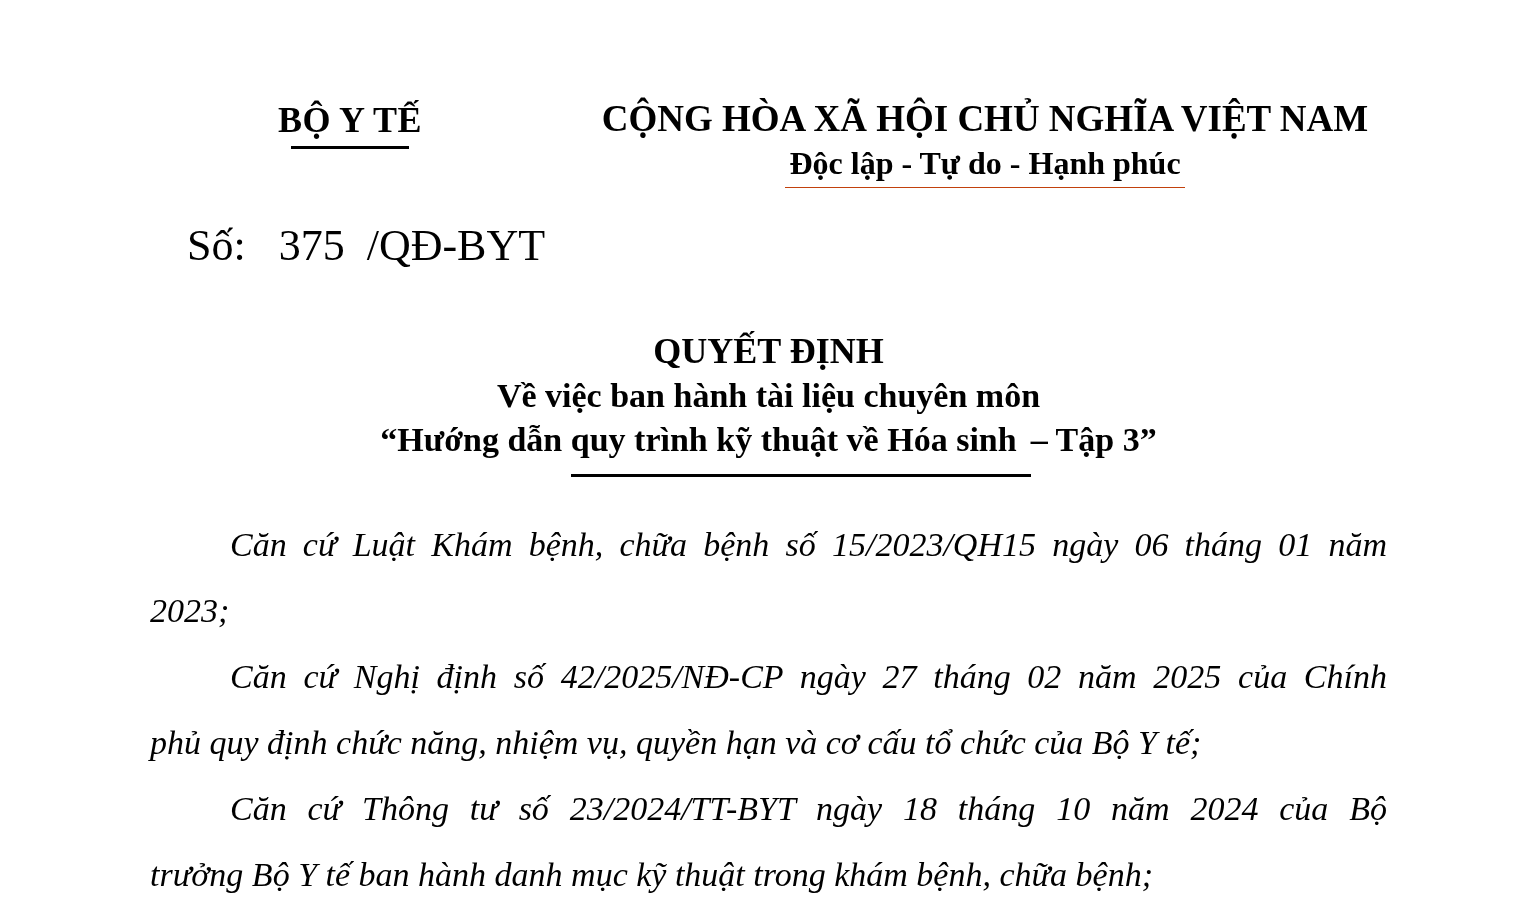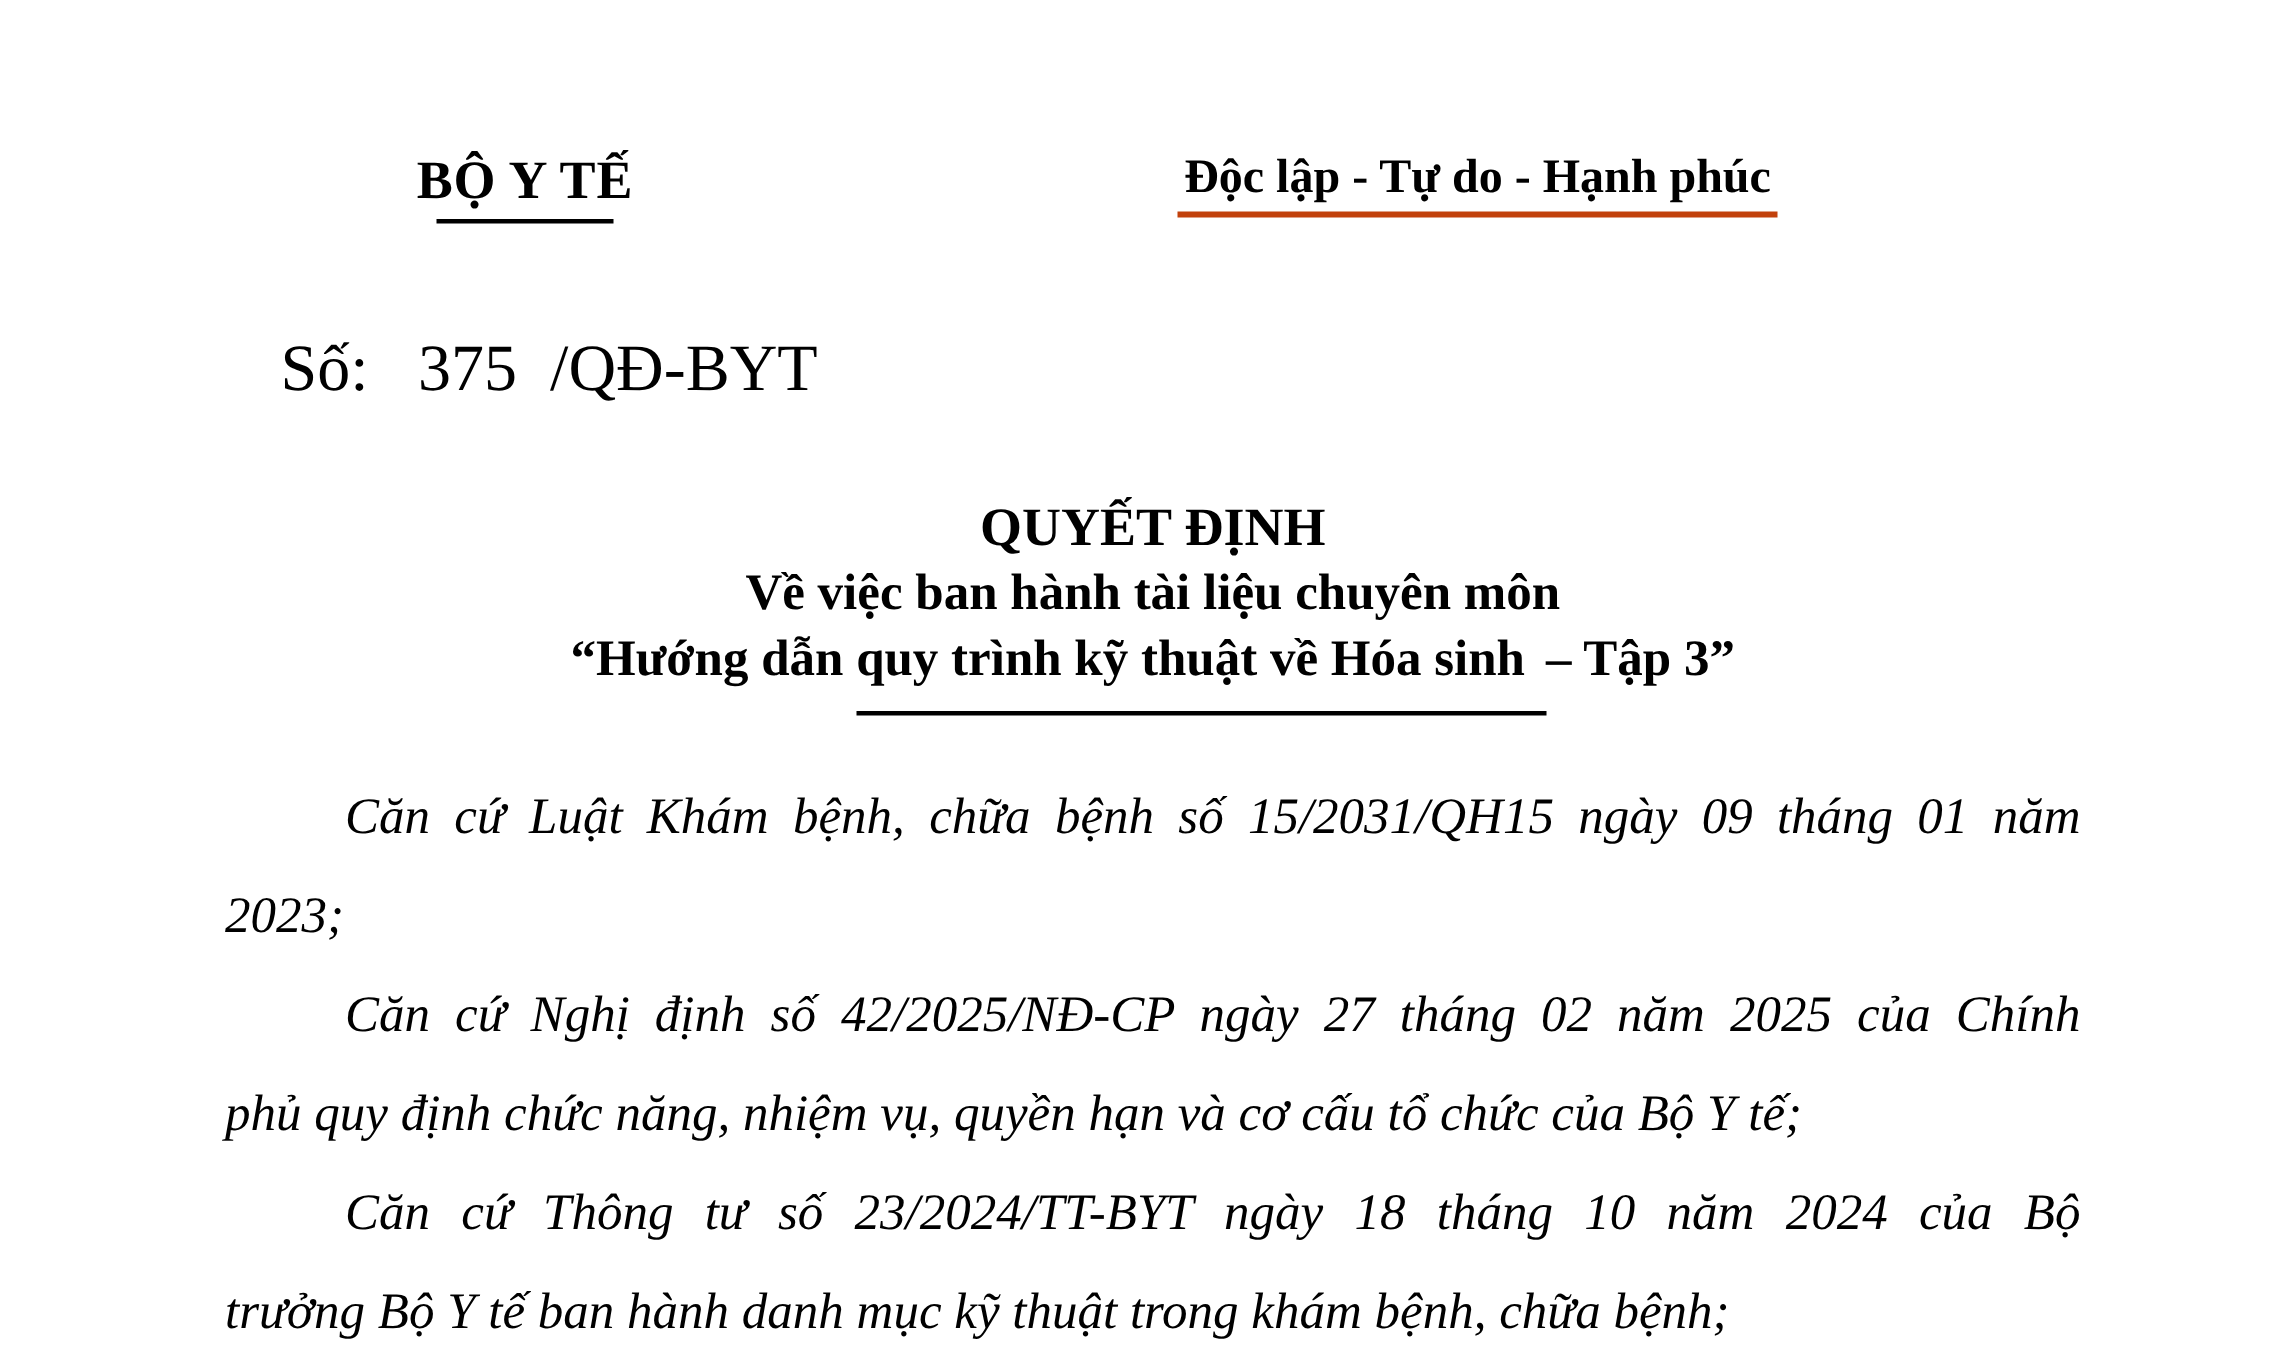--- a/index.html
+++ b/index.html
@@ -40,21 +40,21 @@
     font-size: 37px;
     line-height: 46px;
   }
   .motto-wrap { margin-top: 2px; }
   .motto {
     display: inline-block;
     font-weight: bold;
     font-size: 32px;
     line-height: 38px;
     padding: 0 4px 5px 4px;
-    border-bottom: 4px solid #c2410c;
+    border-bottom: 1px solid #c2410c;
   }
 
   .doc-number {
     position: absolute;
     left: 187px; top: 226px;
     font-size: 44px;
     line-height: 40px;
     white-space: pre;
   }
   .doc-date {
@@ -102,36 +102,37 @@
 <body>
 
 <div class="page">
 
   <div class="hdr-left">
     <div class="agency">BỘ Y TẾ</div>
     <div class="agency-rule"></div>
   </div>
 
   <div class="hdr-right">
+    <div class="national">CỘNG HÒA XÃ HỘI CHỦ NGHĨA VIỆT NAM</div>
     <div class="motto-wrap">
       <span class="motto">Độc lập - Tự do - Hạnh phúc</span>
     </div>
   </div>
 
   <div class="doc-number">Số:   375  /QĐ-BYT</div>
 
   <div class="title-block">
     <div class="t1">QUYẾT ĐỊNH</div>
     <div class="t2">Về việc ban hành tài liệu chuyên môn</div>
     <div class="t3"><span>“Hướng dẫn </span><span class="u">quy trình kỹ thuật về Hóa sinh</span><span>– Tập 3”</span></div>
   </div>
 
   <div class="body-block">
     <p class="para">
-      <span class="bl first full">Căn cứ Luật Khám bệnh, chữa bệnh số 15/2031/QH15 ngày 09 tháng 01 năm</span>
+      <span class="bl first full">Căn cứ Luật Khám bệnh, chữa bệnh số 15/2023/QH15 ngày 06 tháng 01 năm</span>
       <span class="bl last">2023;</span>
     </p>
     <p class="para">
       <span class="bl first full">Căn cứ Nghị định số 42/2025/NĐ-CP ngày 27 tháng 02 năm 2025 của Chính</span>
       <span class="bl last">phủ quy định chức năng, nhiệm vụ, quyền hạn và cơ cấu tổ chức của Bộ Y tế;</span>
     </p>
     <p class="para">
       <span class="bl first full">Căn cứ Thông tư số 23/2024/TT-BYT ngày 18 tháng 10 năm 2024 của Bộ</span>
       <span class="bl last">trưởng Bộ Y tế ban hành danh mục kỹ thuật trong khám bệnh, chữa bệnh;</span>
     </p>

